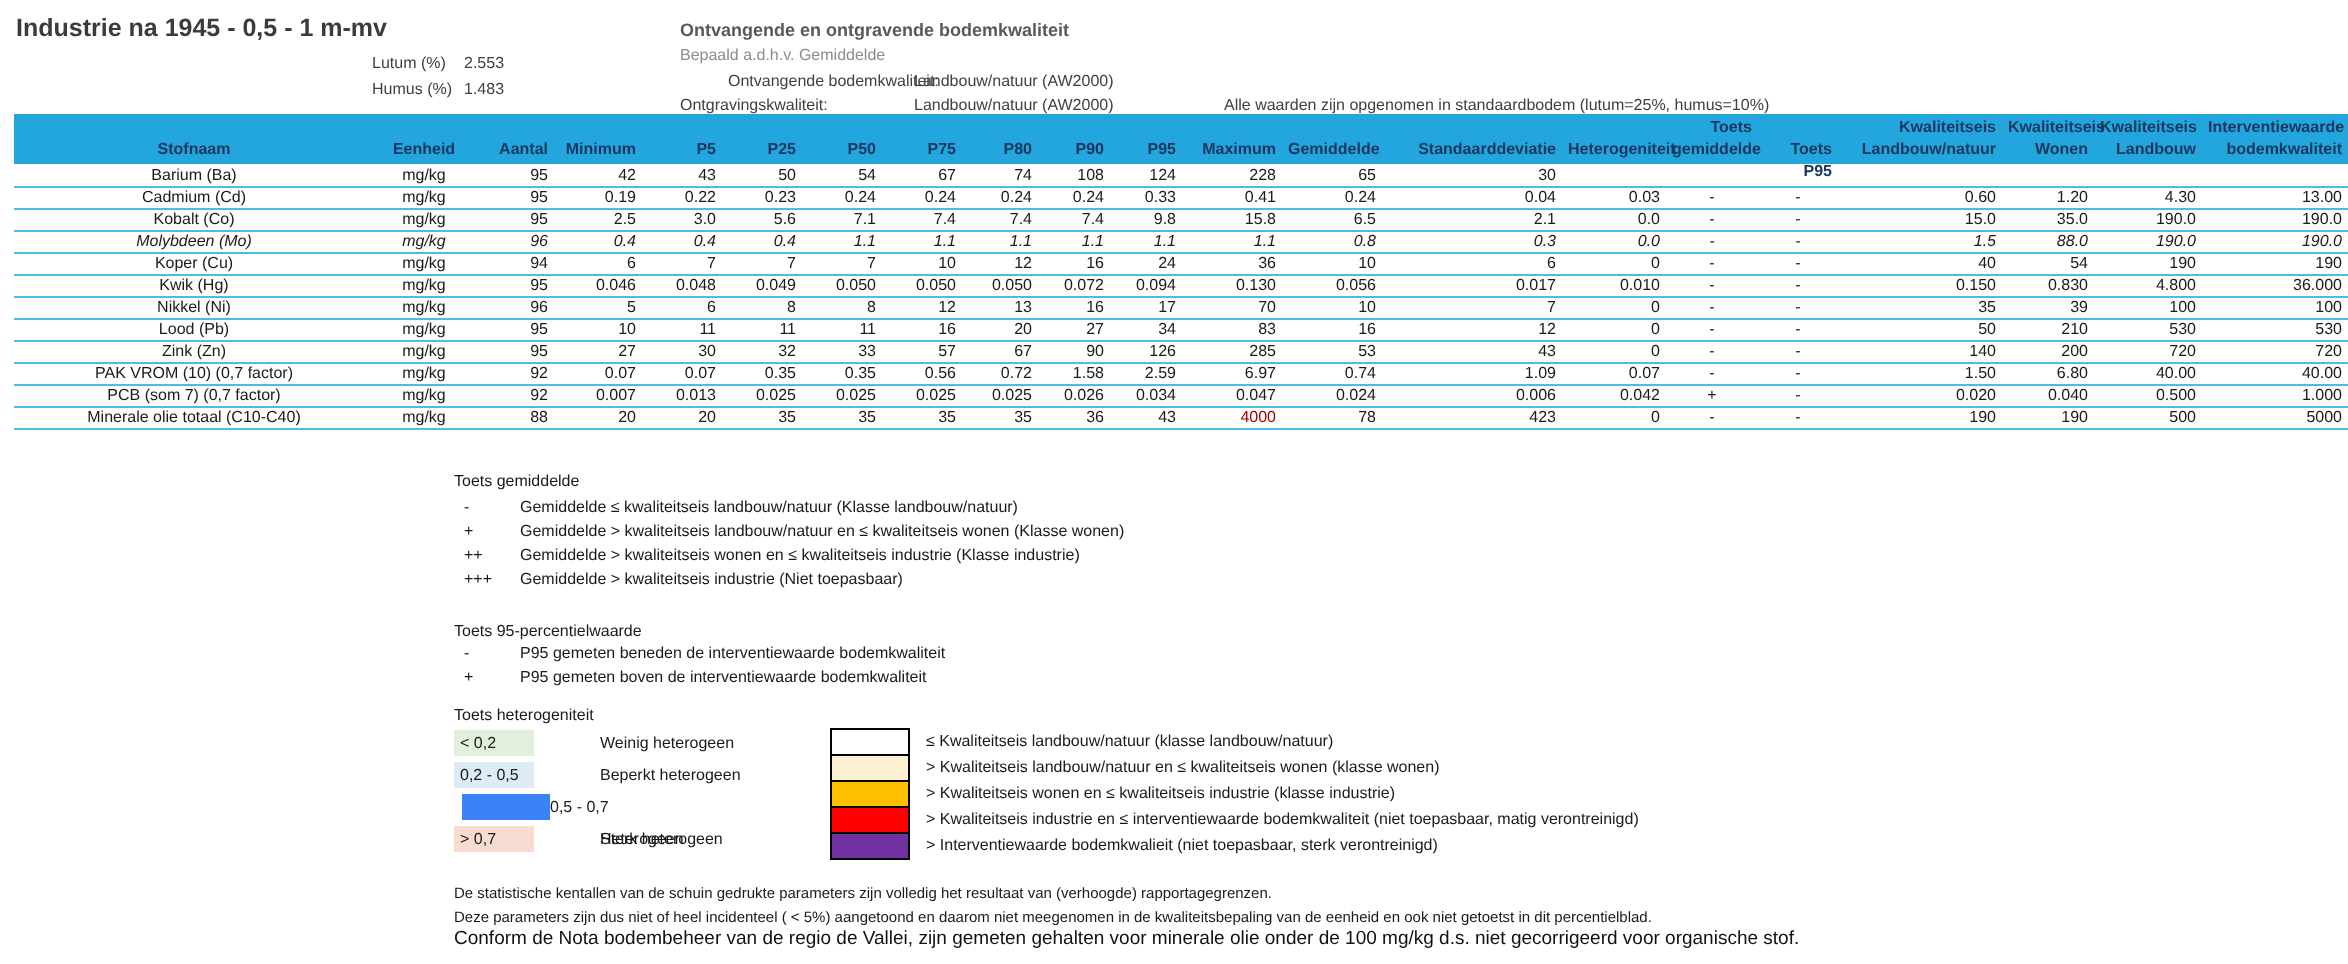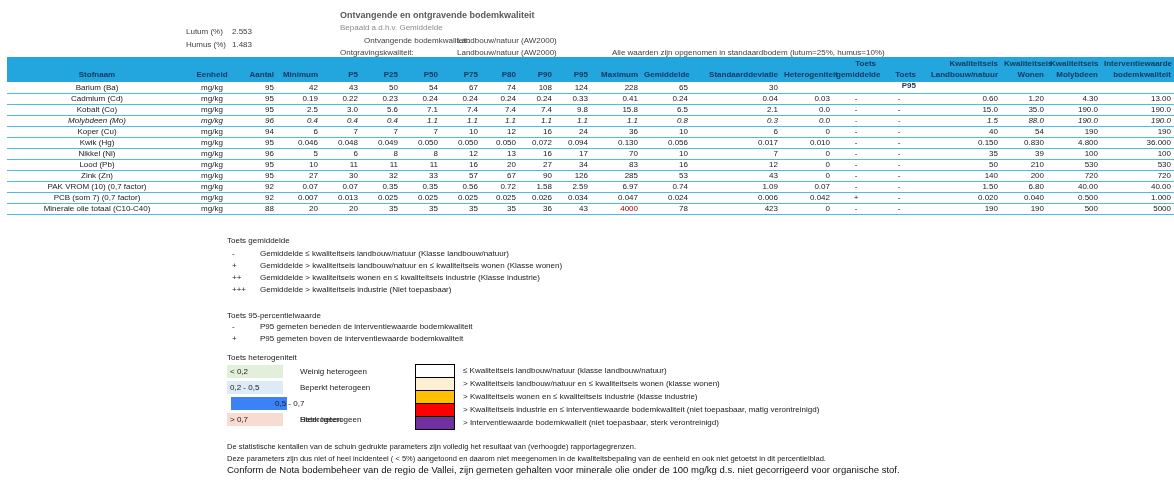--- a/index.html
+++ b/index.html
@@ -24,32 +24,33 @@
   td.name{padding-left:4px;}
   tr.it td{font-style:italic;}
   td.hl-green{background:var(--green_light);}
   td.hl-cream{background:var(--cream);}
   td.hl-orange{background:var(--orange);}
   td.hl-red{background:var(--red);color:#a00000;}
   
   .leg-title{font-size:8px;color:#1a1a1a;}
   .leg-item{position:absolute;font-size:8px;white-space:nowrap;}
   .leg-sym{display:inline-block;width:28px;margin-left:5px;}
-  .het-box{position:absolute;width:56px;height:13px;font-size:8px;line-height:13px;padding-left:3px;box-sizing:border-box;}
+  .het-box{position:absolute;width:40px;height:13px;font-size:8px;line-height:13px;padding-left:3px;box-sizing:border-box;}
   .het-lbl{position:absolute;left:73px;font-size:8px;white-space:nowrap;}
   .col-box{position:absolute;width:40px;height:14px;border:1px solid #000;box-sizing:border-box;}
   .col-lbl{position:absolute;left:48px;font-size:8px;white-space:nowrap;top:2px;}
   .fn{position:absolute;font-size:7.5px;color:#1a1a1a;white-space:nowrap;}
   .fn-large{font-size:9.5px;color:#111;}
 </style>
 </head>
 <body>
 
 <div class="sheet">
 
+  <div class="abs sheet-title" style="left:8px;top:7px;">Industrie na 1945 - 0,5 - 1 m-mv</div>
   <div class="abs lbl" style="left:186px;top:27px;">Lutum (%)</div>
   <div class="abs val" style="left:232px;top:27px;">2.553</div>
   <div class="abs lbl" style="left:186px;top:40px;">Humus (%)</div>
   <div class="abs val" style="left:232px;top:40px;">1.483</div>
 
   <div class="abs mid-title" style="left:340px;top:10px;">Ontvangende en ontgravende bodemkwaliteit</div>
   <div class="abs mid-sub" style="left:340px;top:23px;">Bepaald a.d.h.v. Gemiddelde</div>
   <div class="abs lbl" style="left:340px;top:36px;margin-left:24px;">Ontvangende bodemkwaliteit:</div>
   <div class="abs val" style="left:457px;top:36px;">Landbouw/natuur (AW2000)</div>
   <div class="abs lbl" style="left:340px;top:48px;">Ontgravingskwaliteit:</div>
@@ -153,21 +154,21 @@
           <th class="r">
             <div class="ht">Kwaliteitseis</div>
             <div class="hb">Landbouw/natuur</div>
           </th>
           <th class="r">
             <div class="ht">Kwaliteitseis</div>
             <div class="hb">Wonen</div>
           </th>
           <th class="r">
             <div class="ht">Kwaliteitseis</div>
-            <div class="hb">Molybdeen</div>
+            <div class="hb">Landbouw</div>
           </th>
           <th class="r">
             <div class="ht">Interventiewaarde</div>
             <div class="hb">bodemkwaliteit</div>
           </th>
         </tr>
       </thead>
     <tbody id="table-body">
         <tr>
           <td class="l name">Barium (Ba)</td>

